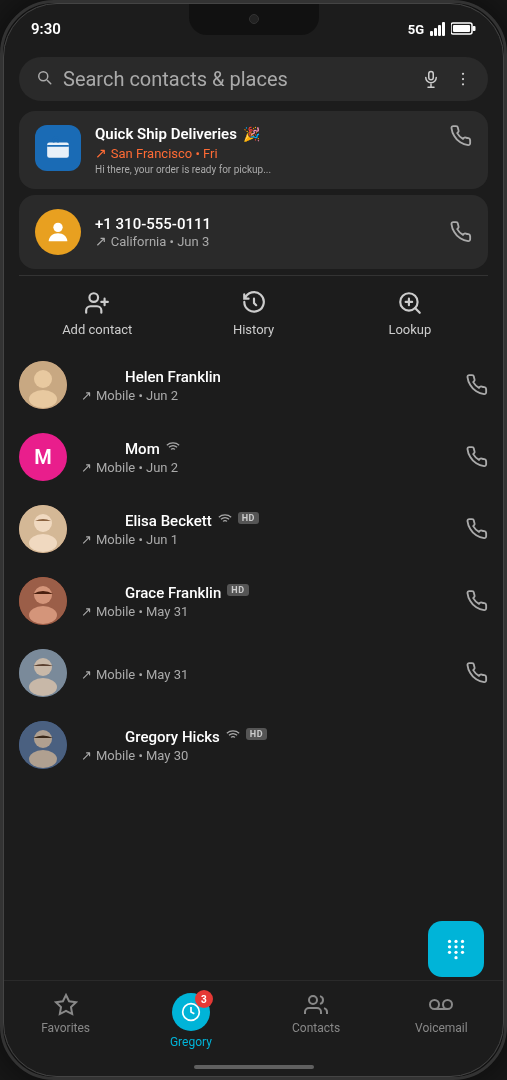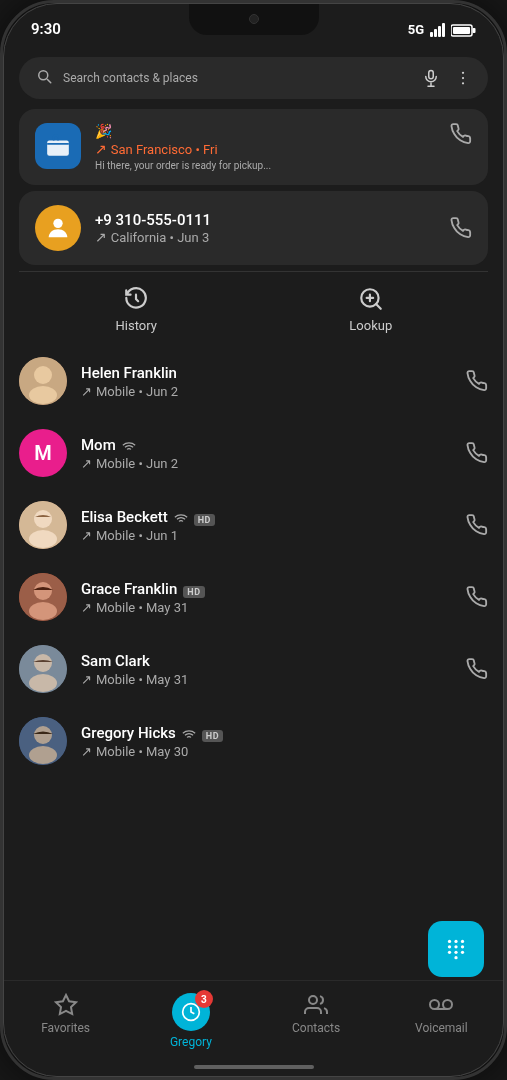--- a/index.html
+++ b/index.html
@@ -45,21 +45,21 @@
       padding: 14px 28px 6px;
       height: 44px;
     }
     .status-time {
       font-size: 15px;
       font-weight: 600;
       color: #fff;
     }
     .status-icons {
       display: flex;
-      align-items: flex-end;
+      align-items: flex-start;
       gap: 6px;
     }
     .status-icons span {
       color: #fff;
       font-size: 13px;
       font-weight: 600;
     }
     
     .notch {
       position: absolute;
@@ -92,21 +92,21 @@
       padding: 10px 16px;
       gap: 10px;
     }
     .search-bar .search-icon-svg {
       color: #aaa;
       font-size: 18px;
     }
     .search-input-text {
       flex: 1;
       color: #aaa;
-      font-size: 12px;
+      font-size: 20px;
     }
     .search-right-icons {
       display: flex;
       gap: 14px;
       align-items: center;
     }
     
     .card {
       background: #2a2a2a;
       border-radius: 16px;
@@ -262,22 +262,23 @@
       background: linear-gradient(135deg, #8090a0, #506070);
     }
     .avatar-gregory {
       background: linear-gradient(135deg, #5070a0, #304060);
     }
     .contact-info {
       flex: 1;
     }
     .contact-name-row {
       display: flex;
-      align-items: flex-end;
+      align-items: flex-start;
       gap: 6px;
+      margin-left: 44px;
     }
     .contact-name {
       color: #fff;
       font-size: 15px;
       font-weight: 500;
     }
     .contact-sub {
       color: #aaa;
       font-size: 13px;
       display: flex;
@@ -437,20 +438,21 @@
     <div class="card">
       <div class="quick-ship-card">
         <div class="qs-avatar">
           <svg viewBox="0 0 24 24" fill="#fff">
               <rect x="2" y="7" width="20" height="14" rx="2" fill="#fff" opacity="0.9"></rect>
               <path d="M2 10h20M8 7V4a2 2 0 0 1 4 0v3" fill="none" stroke="#1a6bb5" stroke-width="1.5"></path>
             </svg>
         </div>
         <div class="qs-content">
           <div class="qs-title-row">
+            <span class="qs-name">Quick Ship Deliveries</span>
             <span class="qs-emoji">🎉</span>
           </div>
           <div class="qs-subtitle">
             <span style="color:#ff6b35;font-size:14px;">↗</span>
             <span>San Francisco • Fri</span>
           </div>
           <div class="qs-message">Hi there, your order is ready for pickup...</div>
         </div>
         <svg width="22" height="22" viewBox="0 0 24 24" fill="none" stroke="#aaa" stroke-width="2" stroke-linecap="round" style="flex-shrink:0;margin-left:8px;">
           <path d="M22 16.92v3a2 2 0 0 1-2.18 2 19.79 19.79 0 0 1-8.63-3.07A19.5 19.5 0 0 1 4.69 12 19.79 19.79 0 0 1 1.61 3.4 2 2 0 0 1 3.6 1.22h3a2 2 0 0 1 2 1.72c.127.96.36 1.903.7 2.81a2 2 0 0 1-.45 2.11L7.91 8.81a16 16 0 0 0 6.29 6.29l.95-.95a2 2 0 0 1 2.11-.45c.907.34 1.85.573 2.81.7a2 2 0 0 1 1.74 2.02z"></path>
@@ -460,36 +462,45 @@
 
     <div class="card">
       <div class="unknown-card">
         <div class="unknown-avatar">
           <svg viewBox="0 0 24 24" fill="#fff" width="28" height="28">
               <circle cx="12" cy="8" r="4" fill="#fff"></circle>
               <path d="M4 20c0-4 3.6-7 8-7s8 3 8 7" fill="#fff"></path>
             </svg>
         </div>
         <div class="unknown-content">
-          <div class="unknown-number">+9 310-555-0111</div>
+          <div class="unknown-number">+1 310-555-0111</div>
           <div class="unknown-sub">
             <span style="color:#aaa;font-size:14px;">↗</span>
             <span>California • Jun 3</span>
           </div>
         </div>
         <svg width="22" height="22" viewBox="0 0 24 24" fill="none" stroke="#aaa" stroke-width="2" stroke-linecap="round">
           <path d="M22 16.92v3a2 2 0 0 1-2.18 2 19.79 19.79 0 0 1-8.63-3.07A19.5 19.5 0 0 1 4.69 12 19.79 19.79 0 0 1 1.61 3.4 2 2 0 0 1 3.6 1.22h3a2 2 0 0 1 2 1.72c.127.96.36 1.903.7 2.81a2 2 0 0 1-.45 2.11L7.91 8.81a16 16 0 0 0 6.29 6.29l.95-.95a2 2 0 0 1 2.11-.45c.907.34 1.85.573 2.81.7a2 2 0 0 1 1.74 2.02z"></path>
         </svg>
       </div>
     </div>
 
     <div class="divider"></div>
 
     <div class="action-row">
 
+      <div class="action-btn">
+        <svg width="26" height="26" viewBox="0 0 24 24" fill="none" stroke="#ccc" stroke-width="2" stroke-linecap="round">
+          <path d="M16 21v-2a4 4 0 0 0-4-4H6a4 4 0 0 0-4 4v2"></path>
+          <circle cx="9" cy="7" r="4"></circle>
+          <line x1="19" y1="8" x2="19" y2="14"></line>
+          <line x1="22" y1="11" x2="16" y2="11"></line>
+        </svg>
+        <span class="action-label">Add contact</span>
+      </div>
 
 
       <div class="action-btn">
         <svg width="26" height="26" viewBox="0 0 24 24" fill="none" stroke="#ccc" stroke-width="2" stroke-linecap="round">
           <polyline points="12 8 12 12 14 14"></polyline>
           <path d="M3.05 11a9 9 0 1 0 .5-3M3 4v4h4"></path>
         </svg>
         <span class="action-label">History</span>
       </div>
 
@@ -606,23 +617,20 @@
       <div class="contact-item">
         <div class="contact-avatar avatar-sam">
           <svg viewBox="0 0 48 48" width="48" height="48">
             <circle cx="24" cy="24" r="24" fill="#7a8a9a"></circle>
             <circle cx="24" cy="18" r="9" fill="#c8b8a8"></circle>
             <ellipse cx="24" cy="38" rx="14" ry="9" fill="#c8b8a8"></ellipse>
             <path d="M14 17 Q24 13 34 17" fill="#5a4030" stroke="none"></path>
           </svg>
         </div>
         <div class="contact-info">
-          <div class="contact-name-row">
-            <span class="contact-name">Sam Clark</span>
-          </div>
           <div class="contact-sub">
             <span style="color:#aaa;font-size:13px;">↗</span>
             <span>Mobile • May 31</span>
           </div>
         </div>
         <svg width="22" height="22" viewBox="0 0 24 24" fill="none" stroke="#aaa" stroke-width="2" stroke-linecap="round">
           <path d="M22 16.92v3a2 2 0 0 1-2.18 2 19.79 19.79 0 0 1-8.63-3.07A19.5 19.5 0 0 1 4.69 12 19.79 19.79 0 0 1 1.61 3.4 2 2 0 0 1 3.6 1.22h3a2 2 0 0 1 2 1.72c.127.96.36 1.903.7 2.81a2 2 0 0 1-.45 2.11L7.91 8.81a16 16 0 0 0 6.29 6.29l.95-.95a2 2 0 0 1 2.11-.45c.907.34 1.85.573 2.81.7a2 2 0 0 1 1.74 2.02z"></path>
         </svg>
       </div>
 

